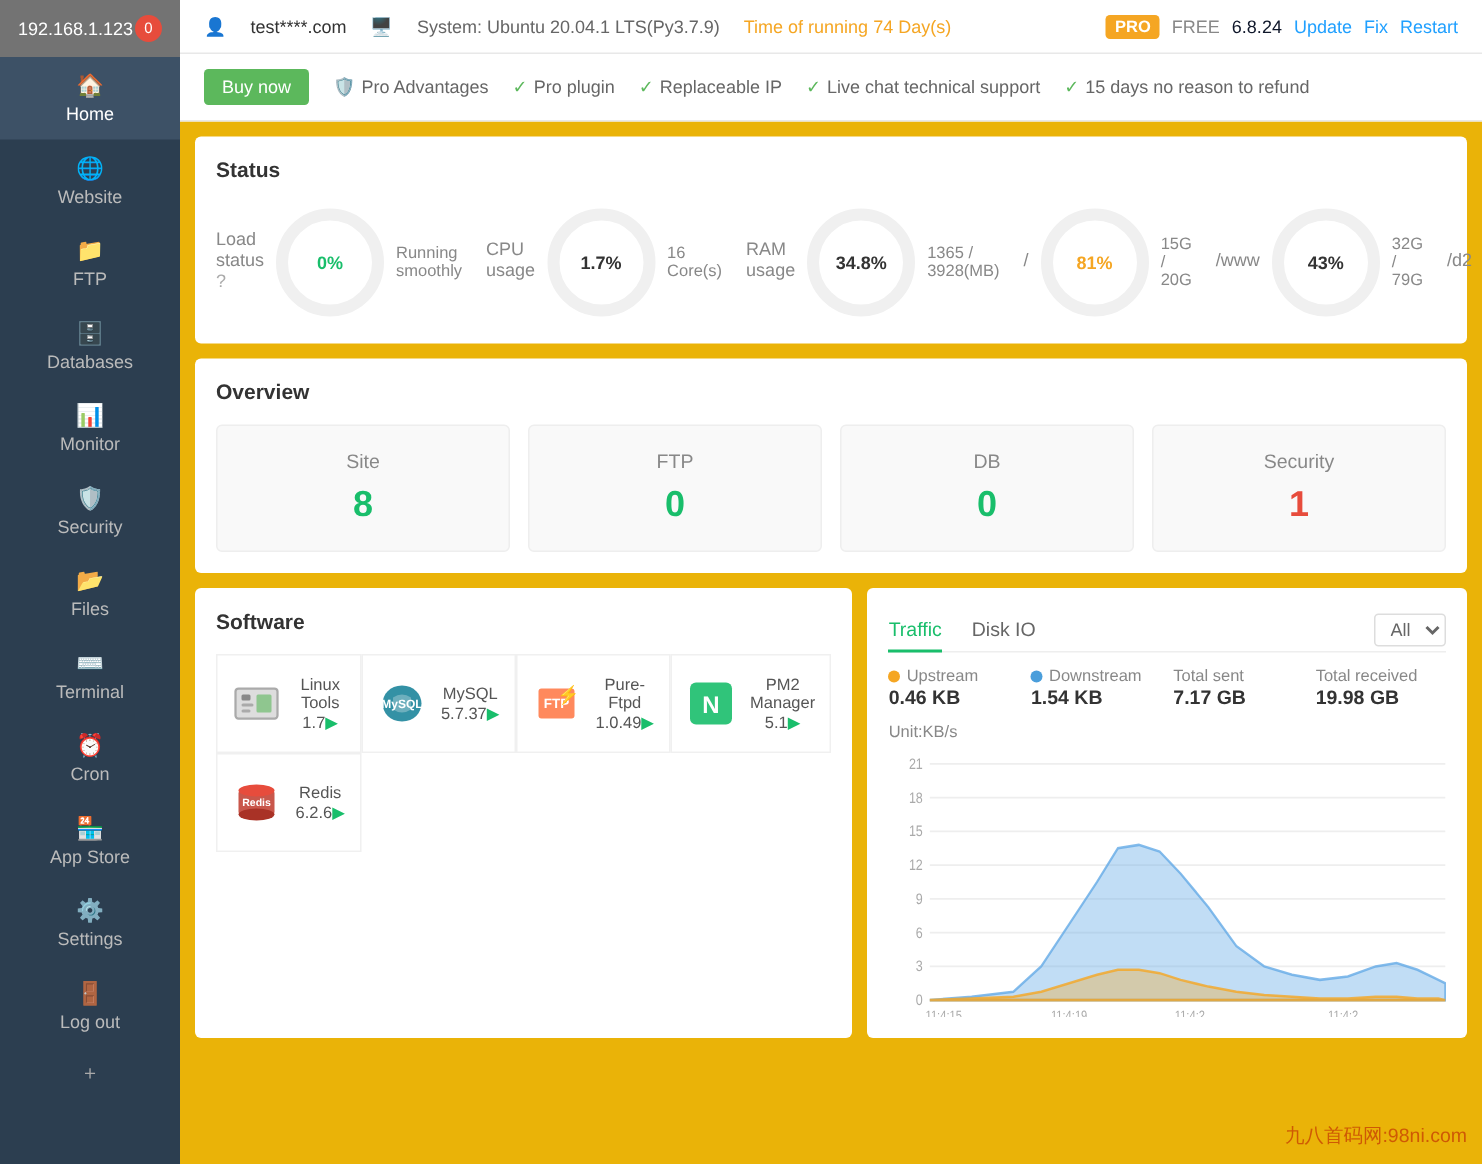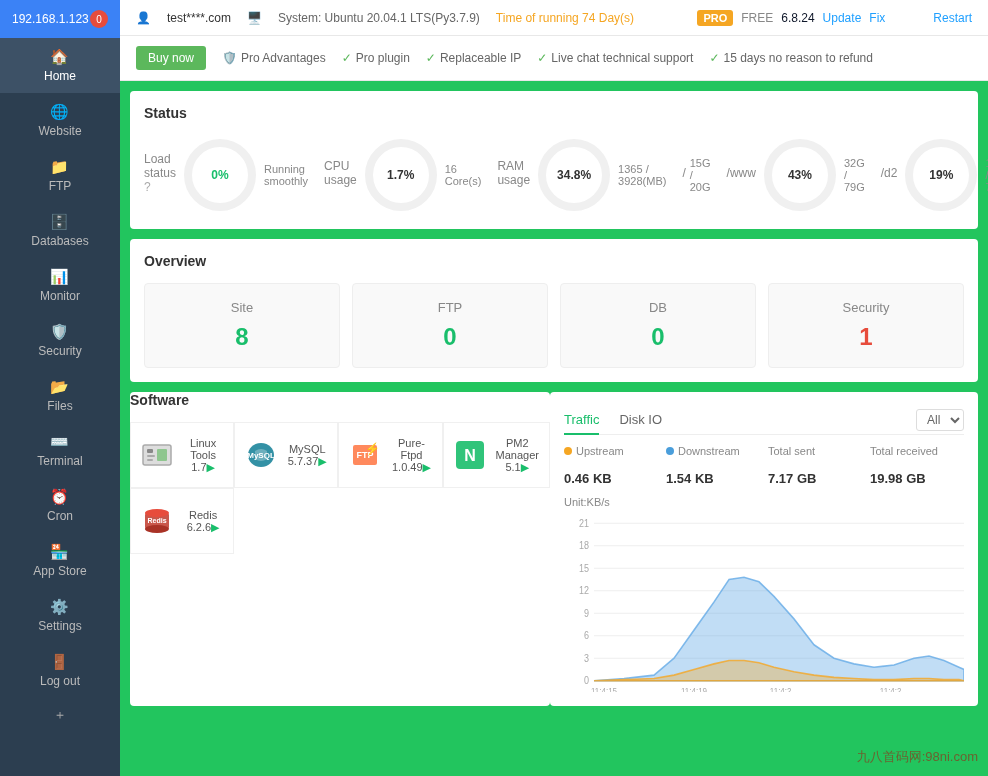--- a/index.html
+++ b/index.html
@@ -1,41 +1,41 @@
 <!DOCTYPE html>
 <html><head>
   <meta charset="utf-8">
   <style>
     * { margin: 0; padding: 0; box-sizing: border-box; }
     body { font-family: -apple-system, BlinkMacSystemFont, 'Segoe UI', sans-serif; font-size: 13px; background: #f0f2f5; display: flex; height: 776px; overflow: hidden; }
 
     
     .sidebar { width: 120px; background: #2c3e50; color: #ccc; display: flex; flex-direction: column; flex-shrink: 0; }
-    .sidebar-header { background: #3b82f6; padding: 10px 12px; display: flex; align-items: center; justify-content: space-between; }
+    .sidebar-header { background: #737373; padding: 10px 12px; display: flex; align-items: center; justify-content: space-between; }
     .sidebar-header .ip { color: #fff; font-size: 12px; }
     .sidebar-badge { background: #e74c3c; color: #fff; border-radius: 50%; width: 18px; height: 18px; font-size: 10px; display: flex; align-items: center; justify-content: center; }
     .sidebar-item { display: flex; flex-direction: column; align-items: center; padding: 10px 6px; cursor: pointer; font-size: 12px; color: #bbb; gap: 3px; }
     .sidebar-item.active { background: #3d5166; color: #fff; }
     .sidebar-icon { font-size: 15px; }
     .sidebar-add { display: flex; align-items: center; justify-content: center; padding: 8px; color: #aaa; cursor: pointer; }
 
     
     .main { flex: 1; display: flex; flex-direction: column; overflow: hidden; }
 
     
     .topbar { background: #fff; padding: 6px 16px; display: flex; align-items: center; justify-content: space-between; border-bottom: 1px solid #e8e8e8; font-size: 12px; color: #555; height: 36px; }
     .topbar-left { display: flex; gap: 16px; align-items: center; }
     .topbar-left span { color: #666; }
     .topbar-left .user { color: #333; }
     .topbar-right { display: flex; align-items: center; gap: 8px; }
     .pro-badge { background: #f5a623; color: #fff; padding: 2px 6px; border-radius: 3px; font-size: 11px; font-weight: bold; }
     .topbar-right a { color: #20a0ff; text-decoration: none; cursor: pointer; }
 
     
-    .content { flex: 1; overflow-y: auto; padding: 0; background: #22c55e; }
+    .content { flex: 1; overflow-y: auto; padding: 0; background: #eab308; }
 
     
     .pro-banner { background: #fff; padding: 10px 16px; display: flex; align-items: center; gap: 16px; border-bottom: 1px solid #e8e8e8; }
     .buy-now-btn { background: #5cb85c; color: #fff; border: none; padding: 5px 12px; border-radius: 3px; cursor: pointer; font-size: 12px; }
     .pro-feature { color: #666; font-size: 12px; display: flex; align-items: center; gap: 4px; }
     .check-green { color: #5cb85c; }
 
     
     .panel { background: #fff; margin: 10px; border-radius: 4px; padding: 14px; }
     .panel-title { font-size: 14px; font-weight: 600; color: #333; margin-bottom: 14px; }
@@ -57,38 +57,38 @@
 
     
     .overview-grid { display: grid; grid-template-columns: repeat(4, 1fr); gap: 12px; }
     .overview-card { background: #f9f9f9; border: 1px solid #eee; border-radius: 4px; padding: 16px; display: flex; flex-direction: column; align-items: center; gap: 8px; }
     .overview-card-label { font-size: 13px; color: #888; }
     .overview-card-value { font-size: 24px; font-weight: bold; color: #19be6b; }
     .overview-card-value.red { color: #e74c3c; }
 
     
     .bottom-row { display: flex; gap: 0; margin: 0 10px 10px; }
-    .software-panel { background: #fff; flex: 0 0 420px; border-radius: 4px; margin-right: 0; }
+    .software-panel { background: #fff; flex: 0 0 420px; border-radius: 4px; padding: 14px; margin-right: 10px; }
     .traffic-panel { background: #fff; flex: 1; border-radius: 4px; padding: 14px; }
 
     .software-grid { display: grid; grid-template-columns: repeat(4, 1fr); gap: 0; }
     .software-item { border: 1px solid #f0f0f0; padding: 12px 8px; display: flex; flex-direction: row; align-items: center; gap: 6px; cursor: pointer; }
     .software-icon { width: 40px; height: 40px; display: flex; align-items: center; justify-content: center; font-size: 28px; }
     .software-name { font-size: 11px; color: #555; text-align: center; }
     .software-name .arrow { color: #19be6b; }
 
     
     .traffic-tabs { display: flex; gap: 20px; border-bottom: 1px solid #eee; margin-bottom: 10px; align-items: center; justify-content: space-between; }
     .traffic-tab { padding: 6px 0; font-size: 13px; cursor: pointer; color: #666; border-bottom: 2px solid transparent; margin-bottom: -1px; }
     .traffic-tab.active { color: #19be6b; border-bottom: 2px solid #19be6b; }
     .traffic-tab-group { display: flex; gap: 20px; }
     .traffic-select { font-size: 12px; color: #666; border: 1px solid #ddd; padding: 2px 6px; border-radius: 3px; cursor: pointer; background: #fff; }
 
     .traffic-stats { display: grid; grid-template-columns: repeat(4, 1fr); gap: 8px; margin-bottom: 10px; }
-    .traffic-stat { display: flex; flex-direction: column; gap: 14px; }
+    .traffic-stat { display: flex; flex-direction: column; gap: 0; }
     .traffic-stat-label { font-size: 11px; color: #888; display: flex; align-items: center; gap: 4px; }
     .dot { width: 8px; height: 8px; border-radius: 50%; display: inline-block; }
     .dot-orange { background: #f5a623; }
     .dot-blue { background: #4a9edb; }
     .traffic-stat-value { font-size: 13px; font-weight: bold; color: #333; }
 
     
     .chart-area { position: relative; height: 180px; }
     .chart-unit { font-size: 11px; color: #888; margin-bottom: 4px; }
 
@@ -165,21 +165,21 @@
       <span style="color:#aaa;">🖥️</span>
       <span>System: Ubuntu 20.04.1 LTS(Py3.7.9)</span>
       <span style="color:#f5a623;">Time of running 74 Day(s)</span>
     </div>
     <div class="topbar-right">
       <span class="pro-badge">PRO</span>
       <span style="color:#888;">FREE</span>
       <span style="color:#0f172a;">6.8.24</span>
       <a style="color:#20a0ff;">Update</a>
       <a style="color:#20a0ff;">Fix</a>
-      <a style="color:#20a0ff;margin-left:40px;">Restart</a>
+      <a style="color:#20a0ff;">Restart</a>
     </div>
   </div>
 
   <div class="content">
 
     <div class="pro-banner">
       <button class="buy-now-btn">Buy now</button>
       <span class="pro-feature">
         <span>🛡️</span>
         <span>Pro Advantages</span>
@@ -237,20 +237,27 @@
               <circle class="circle-bg" cx="40" cy="40" r="32"></circle>
               <circle class="circle-val circle-green" cx="40" cy="40" r="32" stroke-dasharray="69.9 131.1" stroke-dashoffset="50" transform="rotate(-90 40 40)"></circle>
             </svg>
             <div class="gauge-value" style="color:#333; font-size:12px;">34.8%</div>
           </div>
           <div class="gauge-sub">1365 / 3928(MB)</div>
         </div>
 
         <div class="status-item">
           <div class="gauge-label">/</div>
+          <div class="gauge-container">
+            <svg width="80" height="80" viewBox="0 0 80 80">
+              <circle class="circle-bg" cx="40" cy="40" r="32"></circle>
+              <circle class="circle-val circle-orange" cx="40" cy="40" r="32" stroke-dasharray="162.7 38.5" stroke-dashoffset="50" transform="rotate(-90 40 40)"></circle>
+            </svg>
+            <div class="gauge-value" style="color:#f5a623; font-size:12px;">81%</div>
+          </div>
           <div class="gauge-sub">15G / 20G</div>
         </div>
 
         <div class="status-item">
           <div class="gauge-label">/www</div>
           <div class="gauge-container">
             <svg width="80" height="80" viewBox="0 0 80 80">
               <circle class="circle-bg" cx="40" cy="40" r="32"></circle>
               <circle class="circle-val circle-green" cx="40" cy="40" r="32" stroke-dasharray="86.5 114.7" stroke-dashoffset="50" transform="rotate(-90 40 40)"></circle>
             </svg>

